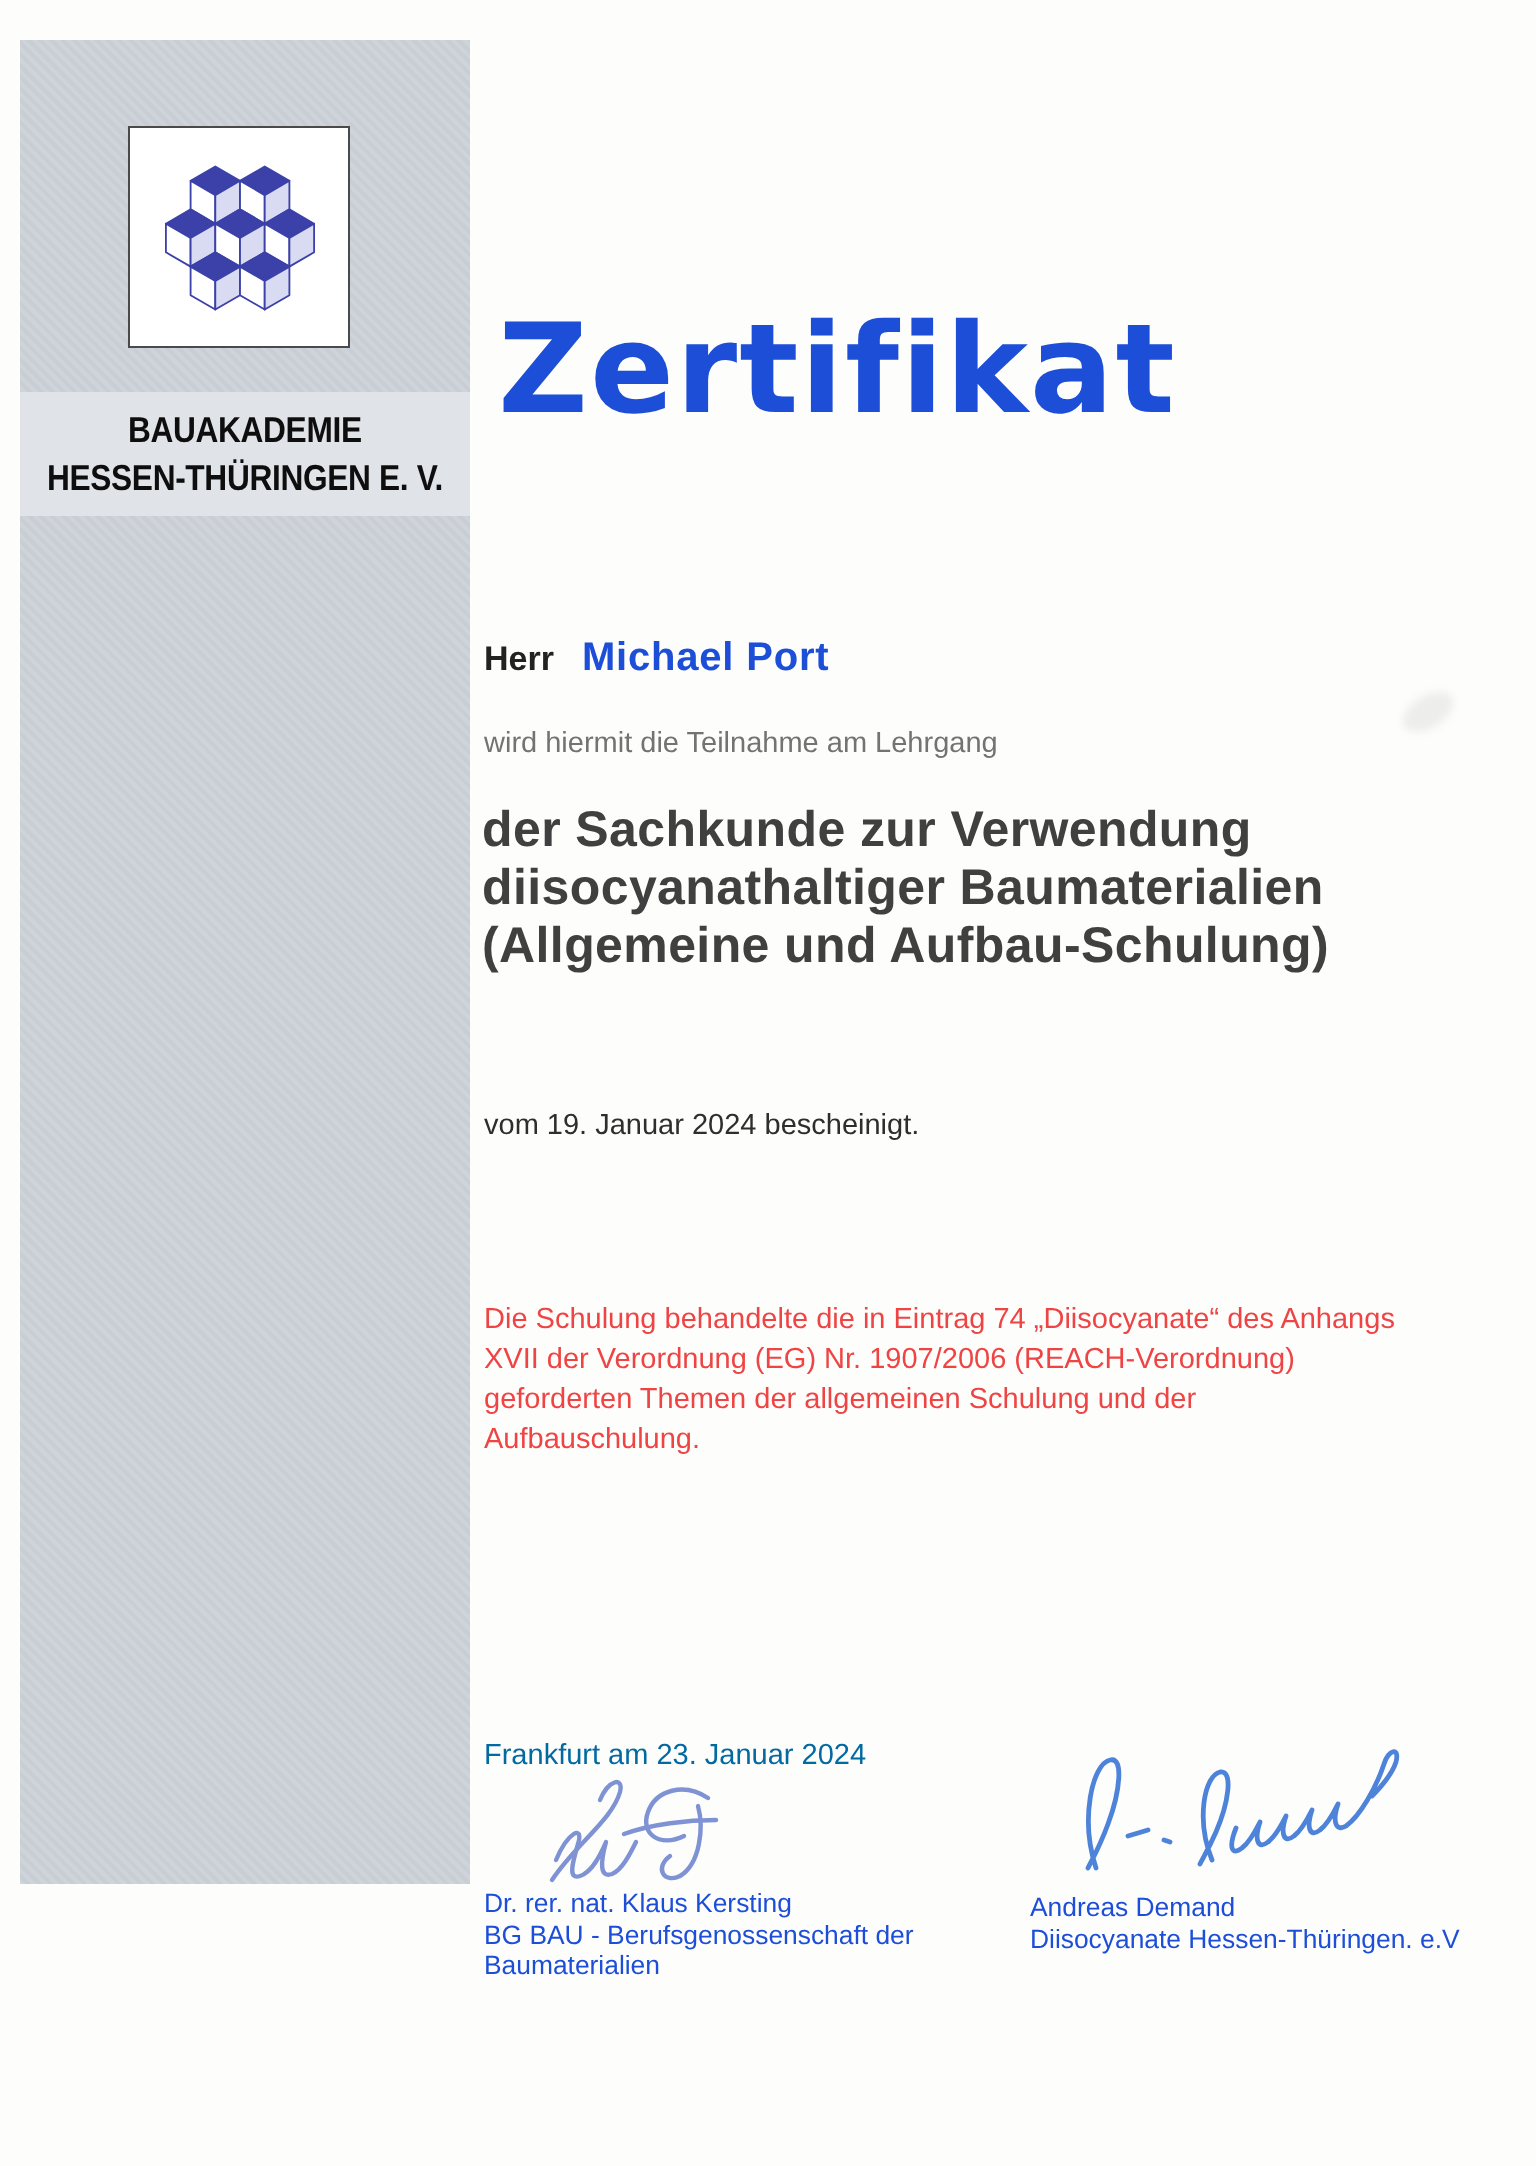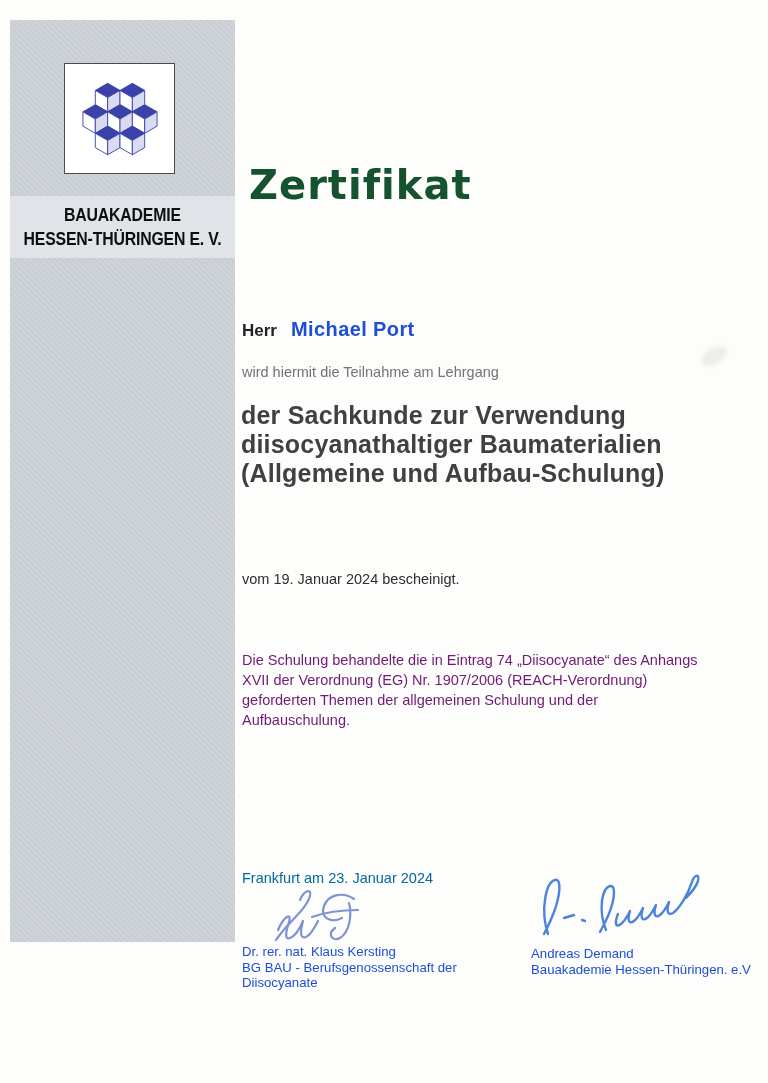--- a/index.html
+++ b/index.html
@@ -30,61 +30,61 @@
   .org-line{
     font-family:"Liberation Sans", sans-serif;
     font-weight:bold;font-size:18px;line-height:24px;color:#0e0e0e;
     transform:scaleX(0.88);transform-origin:50% 50%;
     white-space:nowrap;letter-spacing:-0.2px;
   }
   
   .cert-title{
     position:absolute;left:249px;top:150px;
     font-family:"DejaVu Sans", sans-serif;
-    font-weight:bold;font-size:40px;line-height:70px;color:#14532d;
+    font-weight:bold;font-size:62px;line-height:70px;color:#1d4ed8;
     letter-spacing:1px;
   }
   .salutation-row{
     position:absolute;left:242px;top:318px;
     display:flex;align-items:baseline;gap:14px;color:#222;
   }
   .salutation{font-weight:bold;font-size:17px;}
   .recipient{font-weight:bold;font-size:20px;letter-spacing:0.4px;color:#1d4ed8;}
   .intro{
     position:absolute;left:242px;top:364px;
     font-size:14.5px;color:#737373;
   }
   .course-title{
     position:absolute;left:241px;top:401px;
     font-weight:bold;font-size:25px;line-height:29px;
     letter-spacing:0.2px;
     white-space:pre-line;
   }
   .date-line{
     position:absolute;left:242px;top:555px;
-    font-size:14.5px;color:#2e2e2e;margin-top:16px;
+    font-size:14.5px;color:#2e2e2e;
   }
   .body-par{
     position:absolute;left:242px;top:650px;width:490px;
-    font-size:14.5px;line-height:20px;color:#701a75;
+    font-size:14.5px;line-height:20px;color:#ef4444;
     white-space:pre-line;
   }
   .place-date{
     position:absolute;left:242px;top:870px;
     font-size:14.5px;color:#0369a1;
   }
   .sig-svg{position:absolute;}
   .sig-left-svg{left:248px;top:886px;}
   .sig-right-svg{left:526px;top:868px;}
   .sig-block{
     position:absolute;
     font-size:13.2px;line-height:15.5px;color:#1d4ed8;
   }
   .sig-block-left{left:242px;top:944px;}
-  .sig-block-right{left:515px;top:946px;margin-left:16px;}
+  .sig-block-right{left:515px;top:946px;}
   .sig-org{white-space:pre-line;}
   .smudge{
     position:absolute;left:700px;top:348px;width:28px;height:16px;
     background:rgba(120,120,125,0.12);
     border-radius:50%;
     transform:rotate(-32deg);
     filter:blur(2px);
   }
 </style>
 </head>
@@ -149,31 +149,31 @@
       <path d="M30 44 C36 30 44 26 41 36 C38 46 36 54 42 52 C48 50 52 42 55 35 C52 46 52 53 58 51 C63 49 67 41 70 35"></path>
       <path d="M106 13 C94 5 80 9 76 20 C72 31 82 38 94 32"></path>
       <path d="M64 31 C78 26 96 24 110 24"></path>
       <path d="M101 17 C104 28 102 46 92 52 C84 56 79 48 87 42"></path>
     </g>
   </svg>
 
   <div class="sig-block sig-block-left">
     <div>Dr. rer. nat. Klaus Kersting</div>
     <div class="sig-org">BG BAU - Berufsgenossenschaft der
-Diisocyanate</div>
+Baumaterialien</div>
   </div>
 
   <svg class="sig-svg sig-right-svg" width="184" height="78" viewBox="0 0 184 78">
     <g fill="none" stroke="#4e83da" stroke-width="2.4" stroke-linecap="round" stroke-linejoin="round">
       <path d="M22 66 C14 42 20 14 29 12 C36 10 34 28 28 44 C24 55 20 62 18 66"></path>
       <path d="M38 50 L48 47"></path>
       <path d="M56 52 L59 53"></path>
       <path d="M80 62 C72 42 76 20 84 18 C91 17 88 34 82 48 C78 57 76 60 74 64"></path>
       <path d="M92 46 C88 56 90 60 95 56 C99 53 102 47 104 43 C101 52 103 57 108 53 C112 50 115 44 117 40 C114 49 116 54 121 50 C125 47 128 41 130 37 C127 46 129 51 134 47 C138 44 141 38 143 34 C140 43 142 48 147 45 C154 40 162 26 166 14 C168 7 174 5 172 13 C170 19 165 25 160 30"></path>
     </g>
   </svg>
 
   <div class="sig-block sig-block-right">
     <div>Andreas Demand</div>
-    <div class="sig-org">Bauakademie Hessen-Thüringen. e.V</div>
+    <div class="sig-org">Diisocyanate Hessen-Thüringen. e.V</div>
   </div>
 
 </div>
 
 </body></html>

